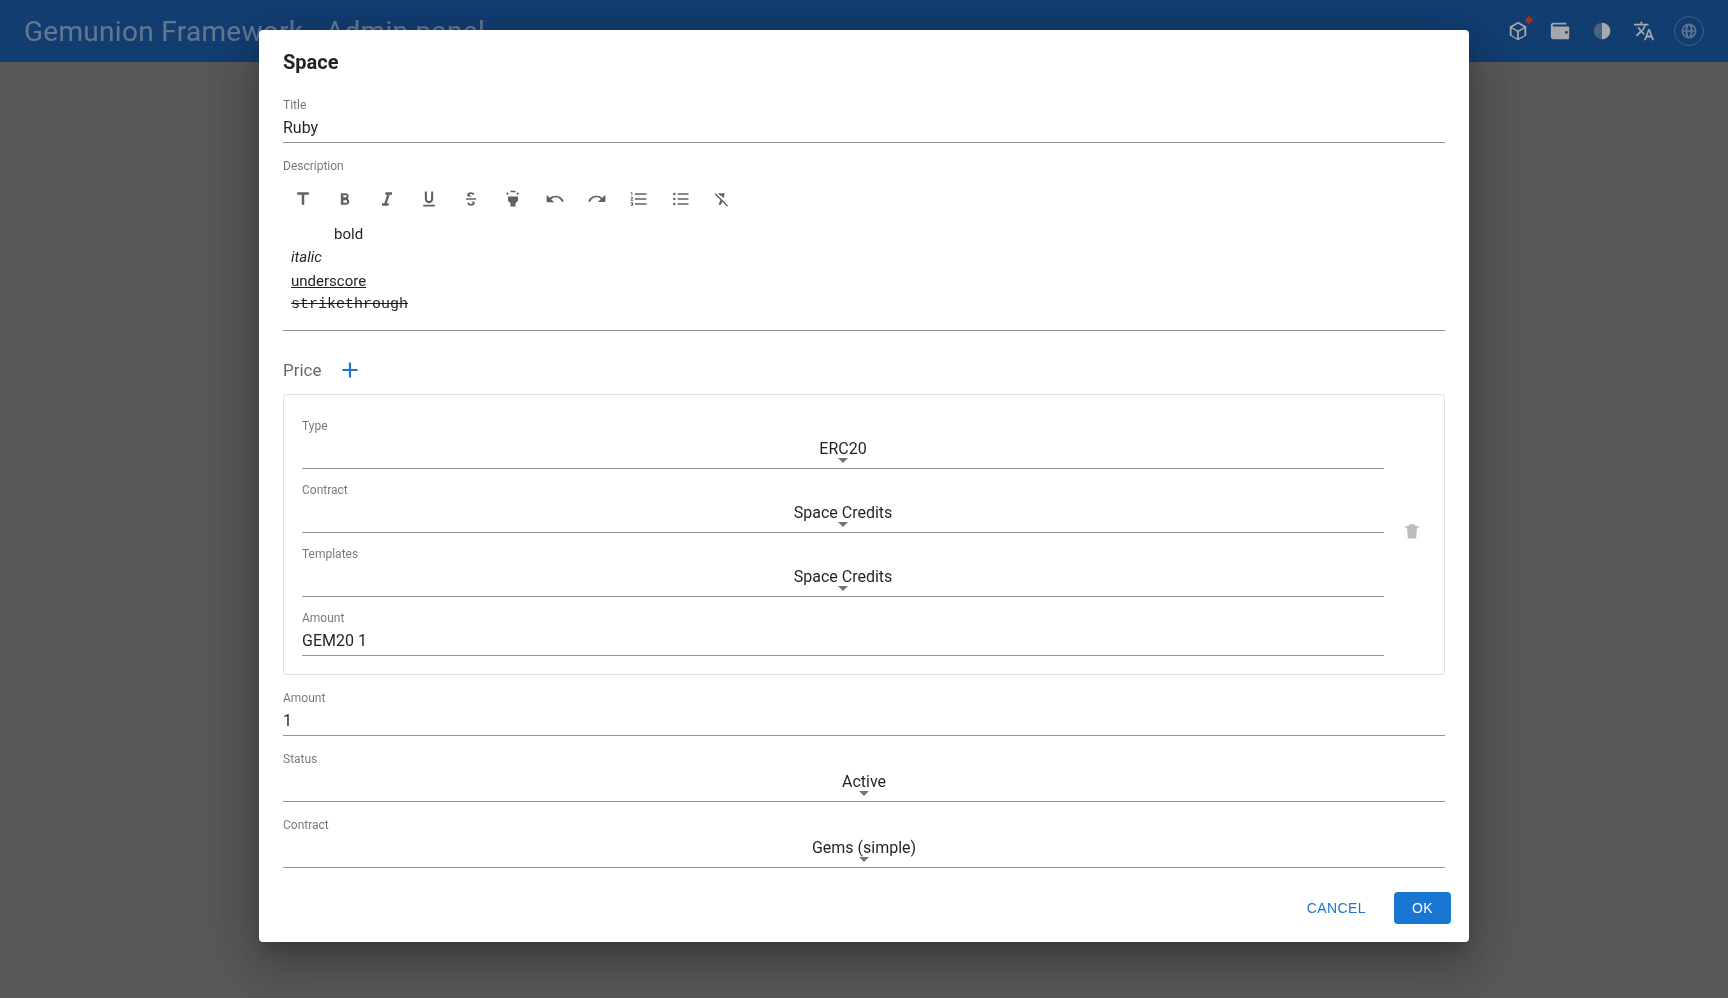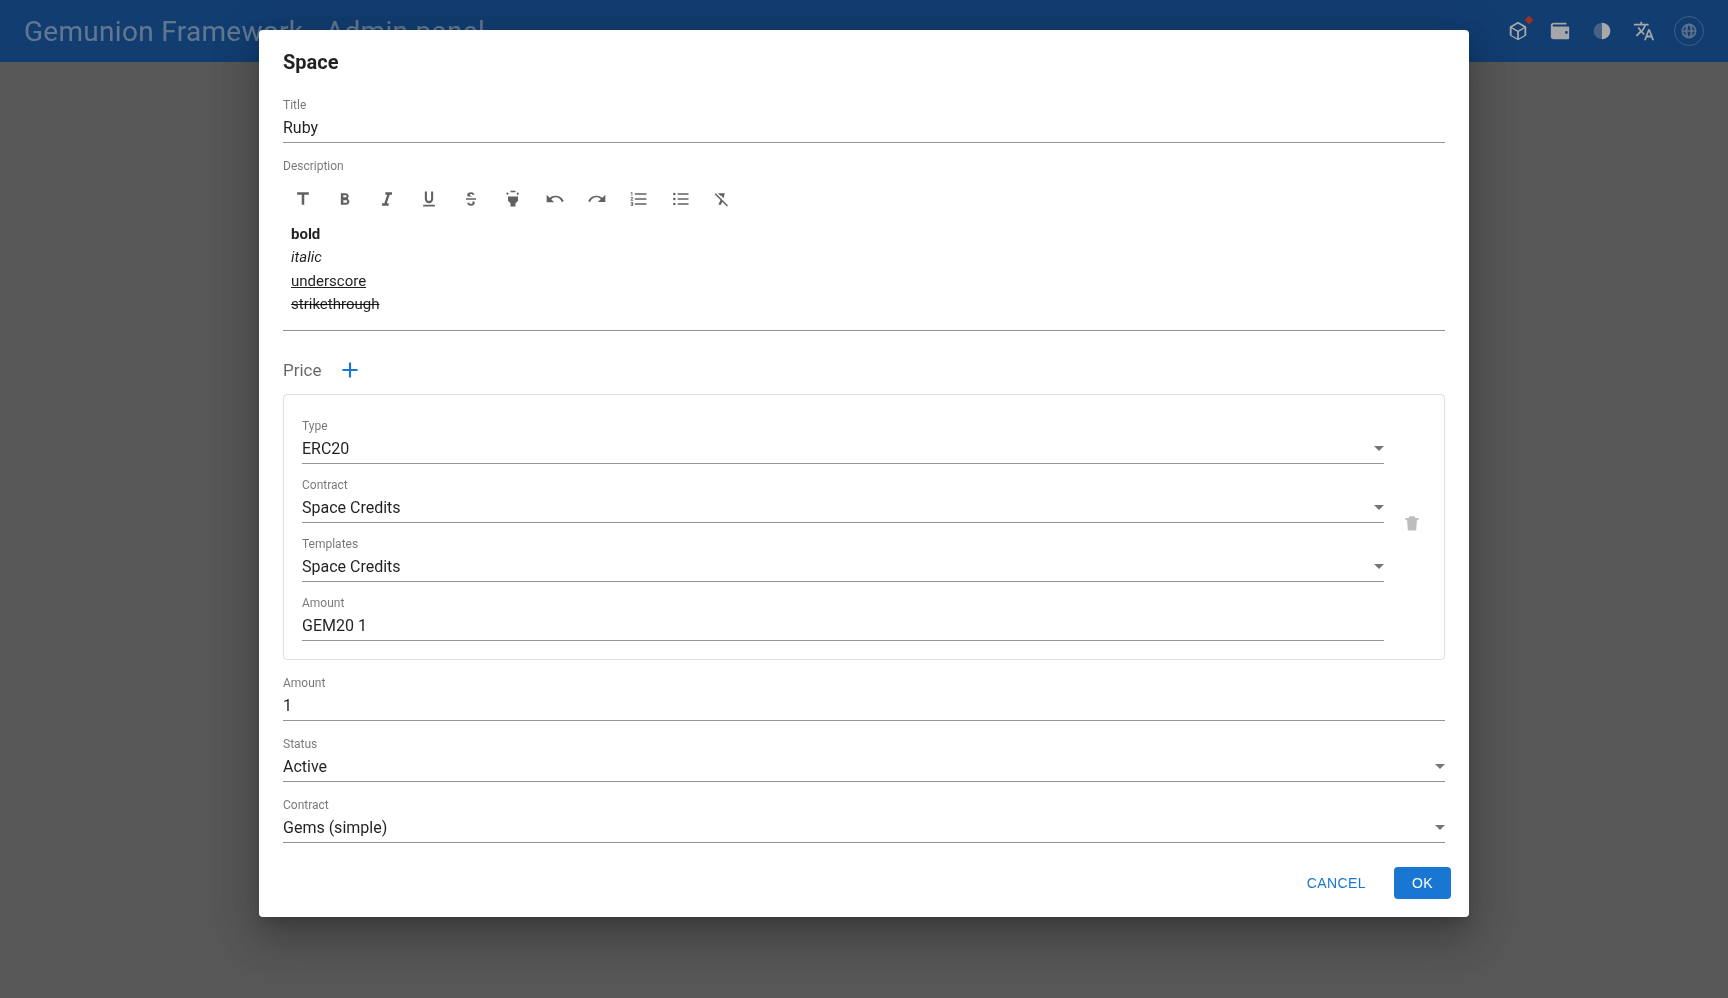--- a/index.html
+++ b/index.html
@@ -90,45 +90,45 @@
       align-items: center;
       justify-content: space-between;
       border-bottom: 1px solid rgba(0,0,0,0.42);
       padding: 4px 0 5px;
       font-size: 16px;
       color: rgba(0,0,0,0.87);
       cursor: text;
       min-height: 26px;
       text-align: center;
     }
-    .field-select { cursor: pointer; }
+    .field-select { cursor: pointer; flex-direction: column; }
     .caret {
       border-left: 5px solid transparent;
       border-right: 5px solid transparent;
       border-top: 5px solid rgba(0,0,0,0.54);
     }
     .toolbar {
       display: flex;
       gap: 18px;
       padding: 12px 8px 6px;
       color: #616161;
     }
     .tb-btn { width: 24px; height: 24px; display:flex;align-items:center;justify-content:center;cursor:pointer; }
     .tb-btn svg { width: 20px; height: 20px; fill: currentColor; }
     .editor {
       padding: 6px 8px 14px;
       font-size: 15px;
       color: rgba(0,0,0,0.87);
       line-height: 1.55;
       border-bottom: 1px solid rgba(0,0,0,0.42);
     }
-    .editor .b { font-weight: 700; }
+    .editor .b { font-weight: 400; margin-left: 43px; }
     .editor .i { font-style: italic; }
     .editor .u { text-decoration: underline; }
-    .editor .s { text-decoration: line-through; }
+    .editor .s { text-decoration: line-through; font-family: Liberation Mono, monospace; }
     .price-header {
       display: flex;
       align-items: center;
       gap: 14px;
       margin-top: 25px;
       margin-bottom: 10px;
     }
     .price-header-label {
       font-size: 17px;
       color: rgba(0,0,0,0.6);

